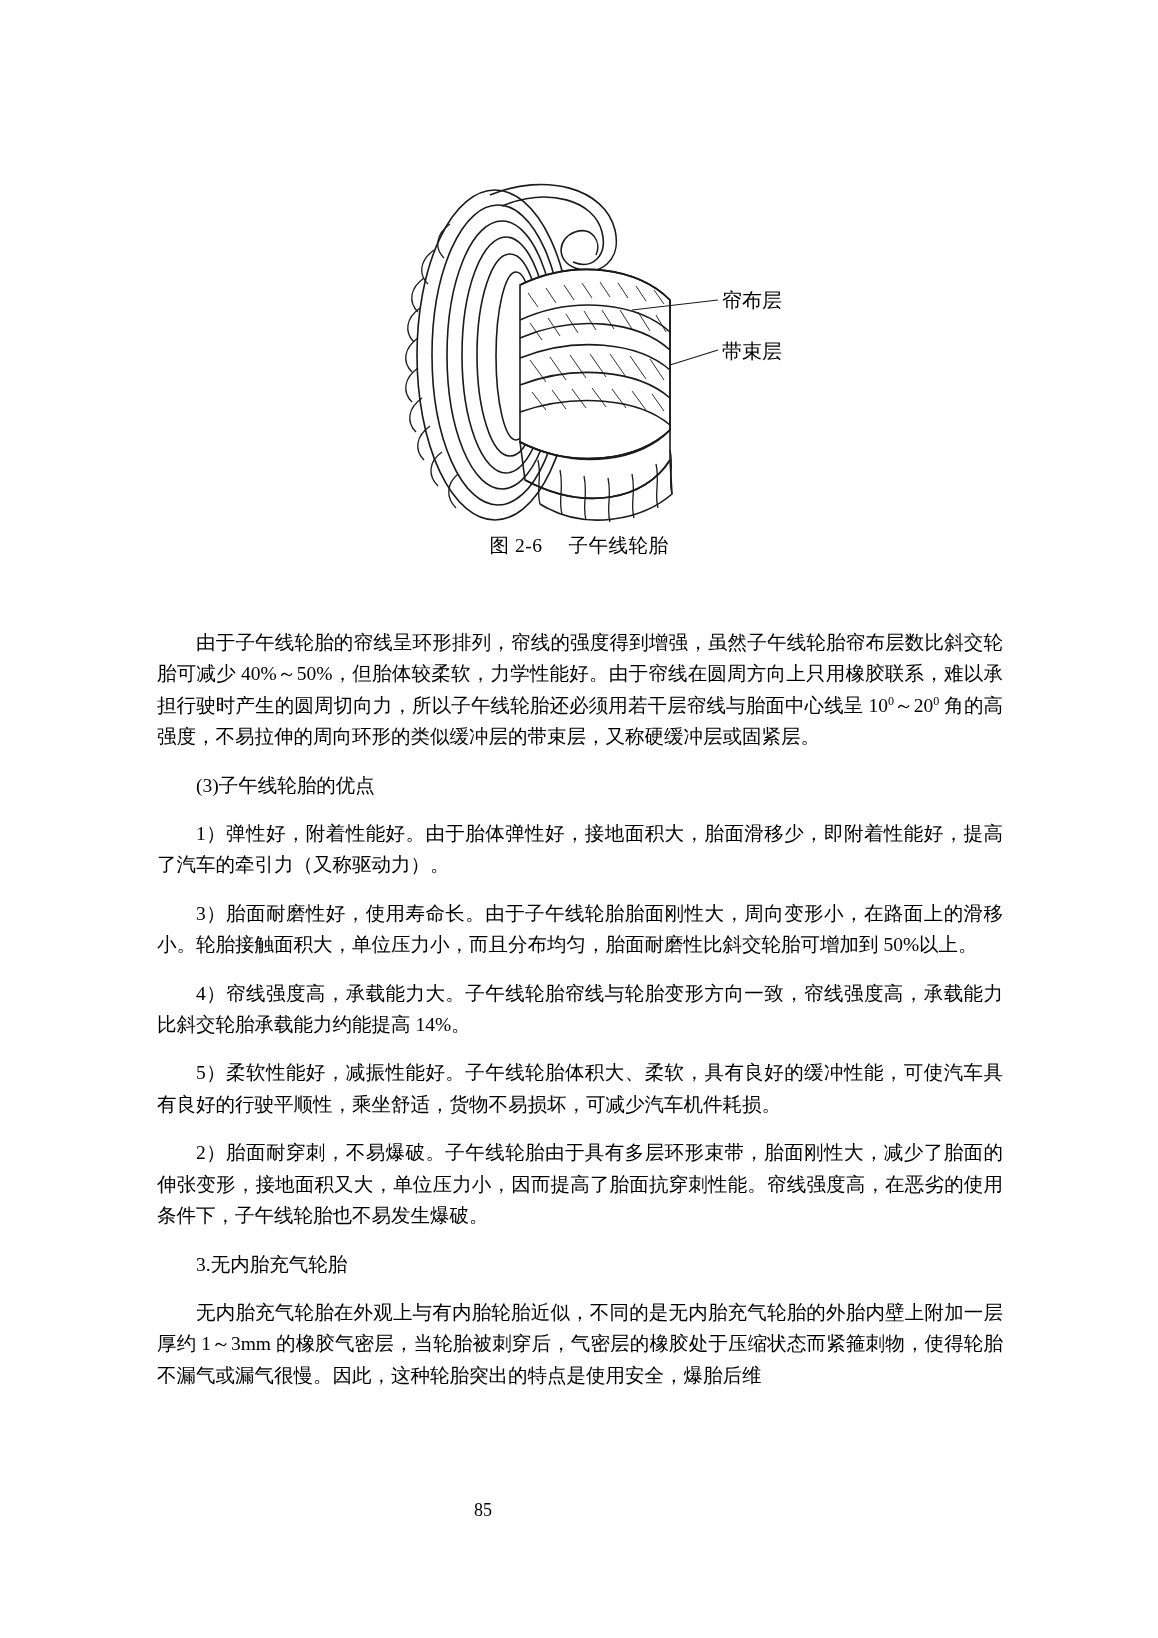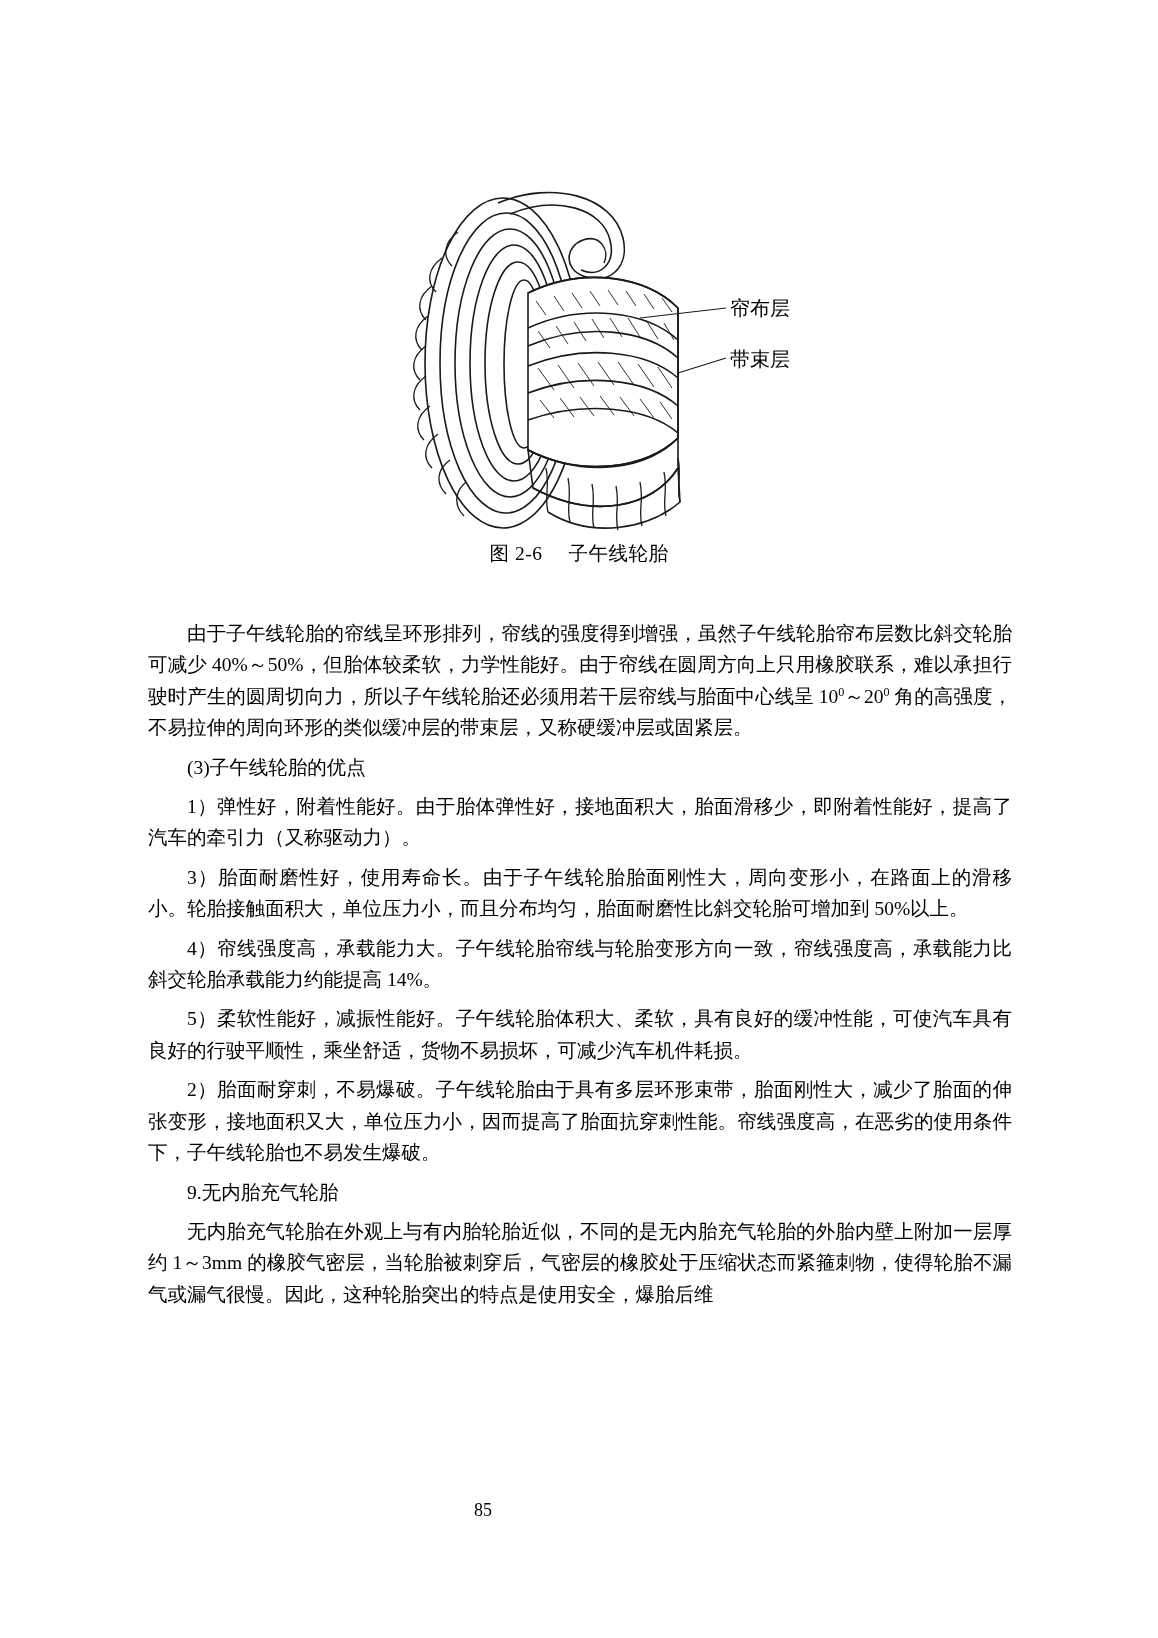--- a/index.html
+++ b/index.html
@@ -14,21 +14,21 @@
     font-family: "Liberation Serif", "DejaVu Serif", serif;
     color: #000000;
     overflow: hidden;
   }
   .page {
     position: absolute;
     left: 0; top: 0;
     width: 1158px;
     height: 1638px;
     box-sizing: border-box;
-    padding: 8px;
+    padding: 0;
   }
   .figure-area {
     position: relative;
     width: 100%;
     height: 600px;
   }
   .figure-svg {
     position: absolute;
     left: 370px;
     top: 160px;
@@ -44,21 +44,21 @@
     position: absolute;
     left: 140px;
     top: 610px;
     width: 880px;
     font-size: 19.5px;
     line-height: 31.4px;
     text-align: justify;
     text-justify: inter-ideograph;
   }
   p {
-    margin: 8px;
+    margin: 17px;
     text-indent: 2em;
   }
   sup {
     font-size: 0.62em;
     vertical-align: super;
     line-height: 0;
   }
   .page-number {
     position: absolute;
     left: 0;
@@ -174,18 +174,18 @@
   </div>
 
   <div class="body-text">
     <p>由于子午线轮胎的帘线呈环形排列，帘线的强度得到增强，虽然子午线轮胎帘布层数比斜交轮胎可减少 40%～50%，但胎体较柔软，力学性能好。由于帘线在圆周方向上只用橡胶联系，难以承担行驶时产生的圆周切向力，所以子午线轮胎还必须用若干层帘线与胎面中心线呈 10<sup>0</sup>～20<sup>0</sup> 角的高强度，不易拉伸的周向环形的类似缓冲层的带束层，又称硬缓冲层或固紧层。</p>
     <p>(3)子午线轮胎的优点</p>
     <p>1）弹性好，附着性能好。由于胎体弹性好，接地面积大，胎面滑移少，即附着性能好，提高了汽车的牵引力（又称驱动力）。</p>
     <p>3）胎面耐磨性好，使用寿命长。由于子午线轮胎胎面刚性大，周向变形小，在路面上的滑移小。轮胎接触面积大，单位压力小，而且分布均匀，胎面耐磨性比斜交轮胎可增加到 50%以上。</p>
     <p>4）帘线强度高，承载能力大。子午线轮胎帘线与轮胎变形方向一致，帘线强度高，承载能力比斜交轮胎承载能力约能提高 14%。</p>
     <p>5）柔软性能好，减振性能好。子午线轮胎体积大、柔软，具有良好的缓冲性能，可使汽车具有良好的行驶平顺性，乘坐舒适，货物不易损坏，可减少汽车机件耗损。</p>
     <p>2）胎面耐穿刺，不易爆破。子午线轮胎由于具有多层环形束带，胎面刚性大，减少了胎面的伸张变形，接地面积又大，单位压力小，因而提高了胎面抗穿刺性能。帘线强度高，在恶劣的使用条件下，子午线轮胎也不易发生爆破。</p>
-    <p>9.无内胎充气轮胎</p>
+    <p>3.无内胎充气轮胎</p>
     <p>无内胎充气轮胎在外观上与有内胎轮胎近似，不同的是无内胎充气轮胎的外胎内壁上附加一层厚约 1～3mm 的橡胶气密层，当轮胎被刺穿后，气密层的橡胶处于压缩状态而紧箍刺物，使得轮胎不漏气或漏气很慢。因此，这种轮胎突出的特点是使用安全，爆胎后维</p>
   </div>
 
   <div class="page-number">85</div>
 </div>
 
 </body></html>

